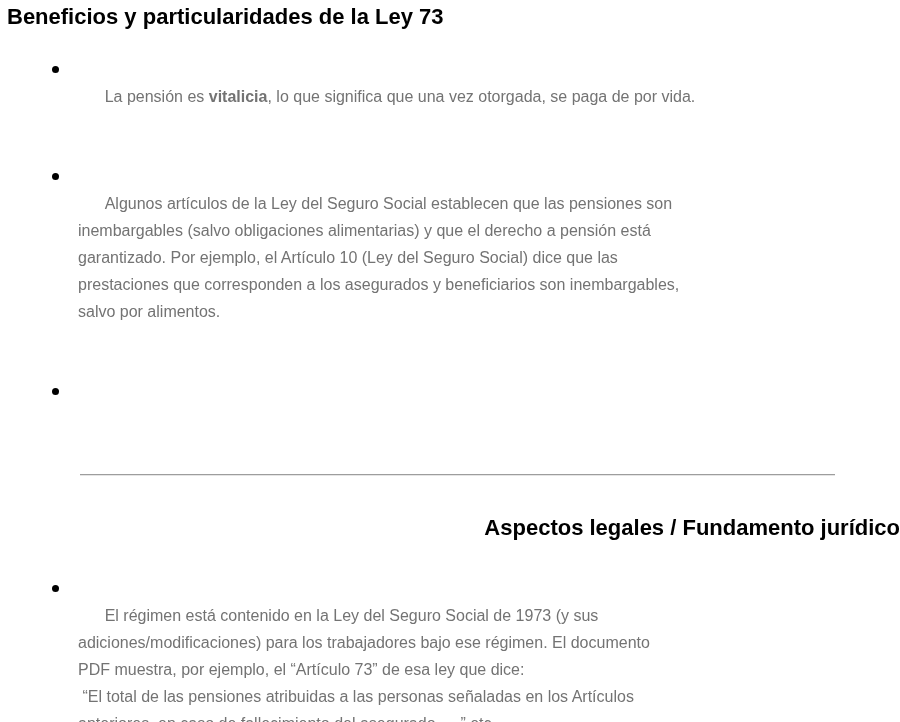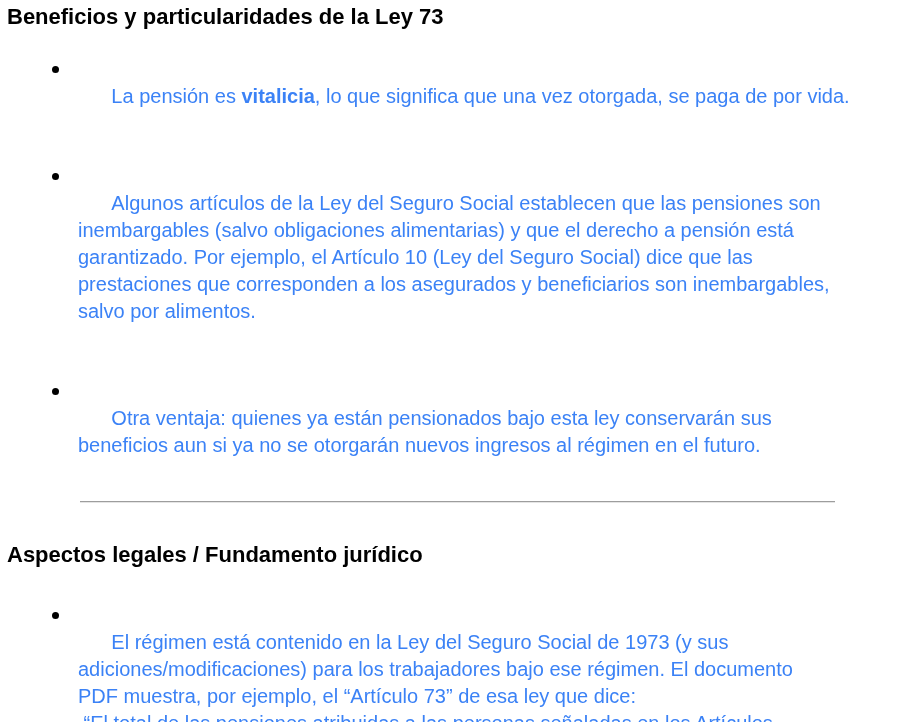--- a/index.html
+++ b/index.html
@@ -22,38 +22,38 @@
   }
   h1.doc-heading {
     font-size: 22px;
     font-weight: bold;
     line-height: 34px;
     margin: 0 0 0 7px;
     padding: 0;
     color: #000000;
   }
   #heading-benefits { margin-top: 0; }
-  #heading-legal    { margin-top: 36px; }
+  #heading-legal    { margin-top: 36px; text-align: right; }
 
   ul.doc-list {
     list-style: none;
     margin: 0;
     padding: 0 0 0 78px;
     width: 775px;
   }
   #list-benefits { margin-top: 22px; }
   #list-legal    { margin-top: 30px; }
 
   ul.doc-list li {
     position: relative;
-    font-size: 20px;
+    font-size: 16px;
     line-height: 27px;
     white-space: pre-wrap;
     margin: 0 0 26px 0;
-    color: #3b82f6;
+    color: #737373;
   }
   ul.doc-list li:last-child { margin-bottom: 0; }
 
   .bullet-dot {
     position: absolute;
     left: -26px;
     top: 10px;
     width: 7px;
     height: 7px;
     border-radius: 50%;
@@ -81,22 +81,21 @@
       <span class="bullet-dot"></span><span>La pensión es </span><span class="bold-run">vitalicia</span><span>, lo que significa que una vez otorgada, se paga de por vida.</span>
     </li>
     <li>
       <span class="bullet-dot"></span><span>Algunos artículos de la Ley del Seguro Social establecen que las pensiones son
 inembargables (salvo obligaciones alimentarias) y que el derecho a pensión está
 garantizado. Por ejemplo, el Artículo 10 (Ley del Seguro Social) dice que las
 prestaciones que corresponden a los asegurados y beneficiarios son inembargables,
 salvo por alimentos.</span>
     </li>
     <li>
-      <span class="bullet-dot"></span><span>Otra ventaja: quienes ya están pensionados bajo esta ley conservarán sus
-beneficios aun si ya no se otorgarán nuevos ingresos al régimen en el futuro.</span>
+      <span class="bullet-dot"></span>
     </li>
   </ul>
 
   <div class="doc-divider"></div>
 
   <h1 class="doc-heading" id="heading-legal">Aspectos legales / Fundamento jurídico</h1>
 
   <ul class="doc-list" id="list-legal">
     <li>
       <span class="bullet-dot"></span><span>El régimen está contenido en la Ley del Seguro Social de 1973 (y sus

